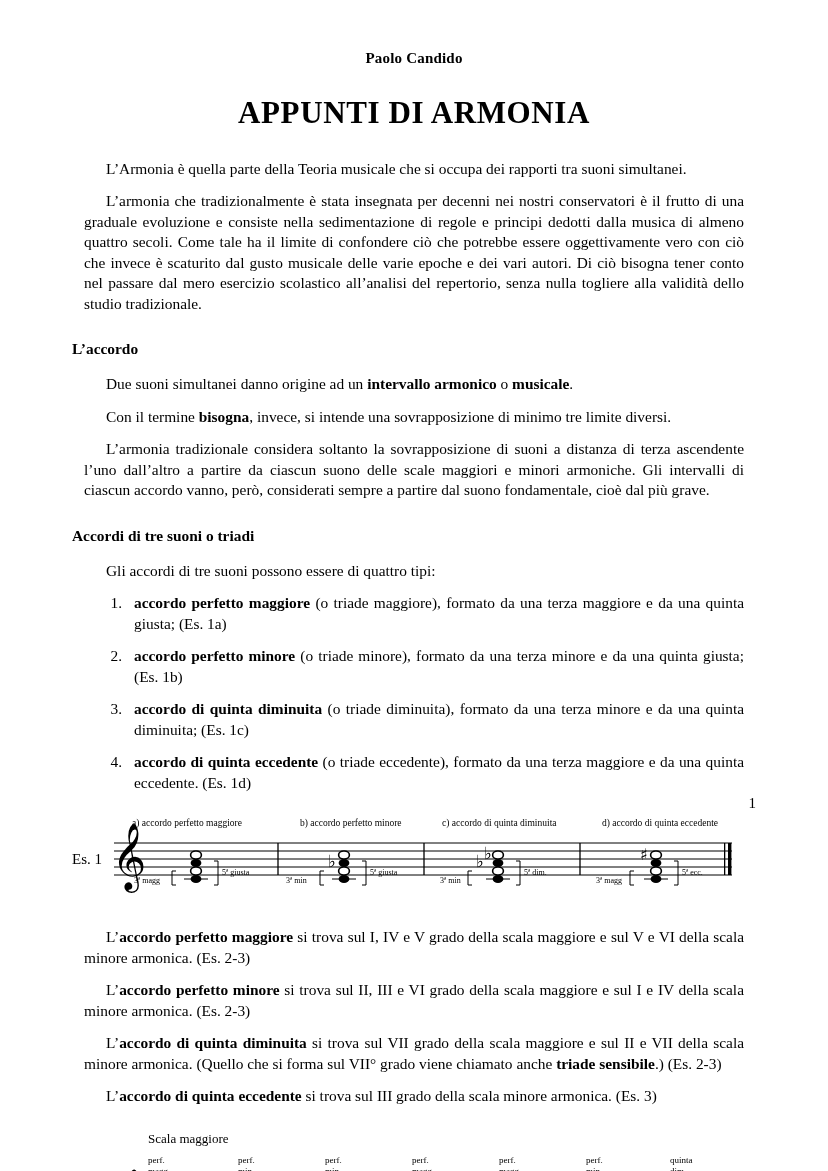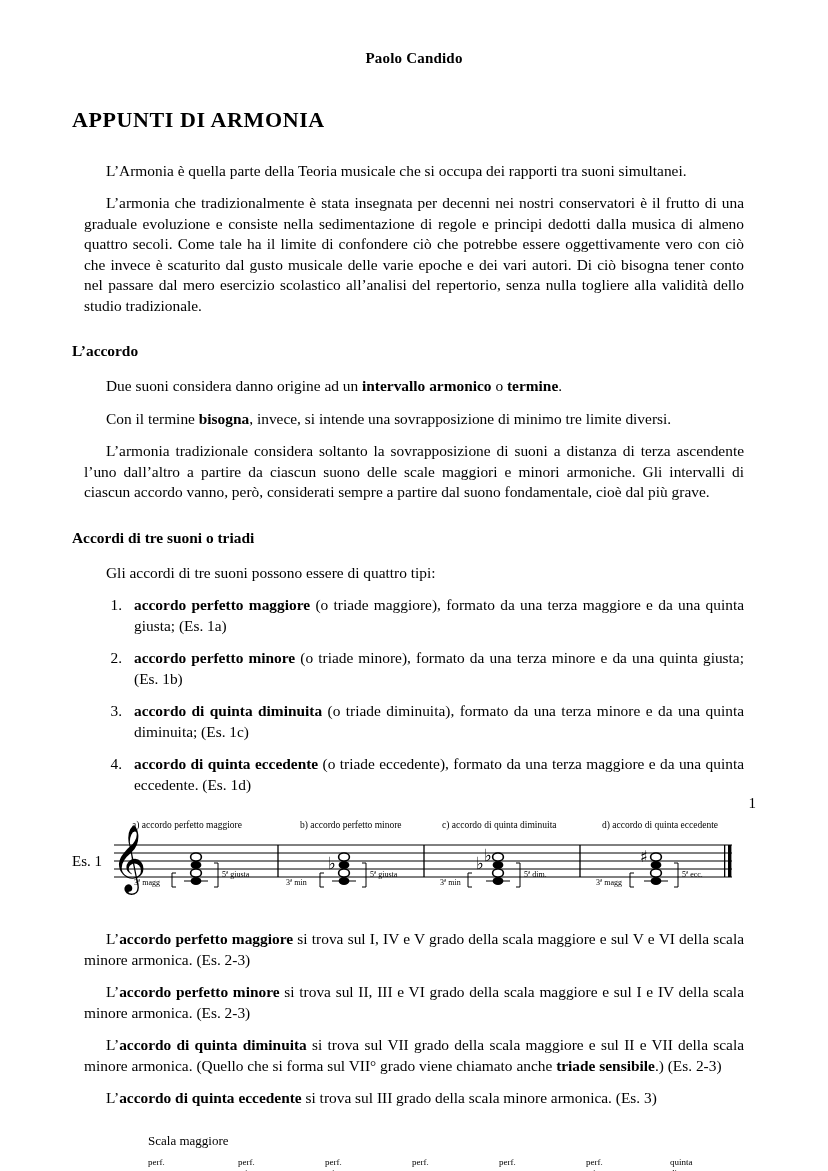--- a/index.html
+++ b/index.html
@@ -12,22 +12,22 @@
     overflow: hidden;
   }
   .page { position:absolute; left:0; top:0; width:828px; height:834px; }
   .content { position:absolute; left:72px; top:0; width:684px; }
 
   .author {
     text-align:center; font-weight:bold; font-size:15px;
     margin-top:50px; letter-spacing:0.2px;
   }
   .doc-title {
-    font-weight:bold; font-size:22px;
-    margin-top:40px; letter-spacing:0.6px;
+    text-align:center; font-weight:bold; font-size:31px;
+    margin-top:28px; letter-spacing:0.6px;
   }
   p.body-par {
     font-size:15.4px; line-height:1.33; text-align:justify;
     text-indent:22px; margin:12px;
   }
   p.first-par { margin-top:28px; }
   .section-head {
     text-align:left; font-weight:bold; font-size:15.4px;
     margin-top:26px; margin-bottom:16px;
   }
@@ -64,21 +64,21 @@
   <div class="content">
 
     <div class="author">Paolo Candido</div>
     <div class="doc-title">APPUNTI DI ARMONIA</div>
 
     <p class="body-par first-par">L’Armonia è quella parte della Teoria musicale che si occupa dei rapporti tra suoni simultanei.</p>
     <p class="body-par">L’armonia che tradizionalmente è stata insegnata per decenni nei nostri conservatori è il frutto di una graduale evoluzione e consiste nella sedimentazione di regole e principi dedotti dalla musica di almeno quattro secoli. Come tale ha il limite di confondere ciò che potrebbe essere oggettivamente vero con ciò che invece è scaturito dal gusto musicale delle varie epoche e dei vari autori. Di ciò bisogna tener conto nel passare dal mero esercizio scolastico all’analisi del repertorio, senza nulla togliere alla validità dello studio tradizionale.</p>
 
     <div class="section-head">L’accordo</div>
 
-    <p class="body-par"><span>Due suoni considera danno origine ad un </span><b>intervallo armonico</b><span> o </span><b>termine</b><span>.</span></p>
+    <p class="body-par"><span>Due suoni simultanei danno origine ad un </span><b>intervallo armonico</b><span> o </span><b>musicale</b><span>.</span></p>
 
     <p class="body-par"><span>Con il termine </span><b>bisogna</b><span>, invece, si intende una sovrapposizione di minimo tre limite diversi.</span></p>
 
     <p class="body-par">L’armonia tradizionale considera soltanto la sovrapposizione di suoni a distanza di terza ascendente l’uno dall’altro a partire da ciascun suono delle scale maggiori e minori armoniche. Gli intervalli di ciascun accordo vanno, però, considerati sempre a partire dal suono fondamentale, cioè dal più grave.</p>
 
     <div class="section-head">Accordi di tre suoni o triadi</div>
 
     <p class="body-par">Gli accordi di tre suoni possono essere di quattro tipi:</p>
 
     <ol class="types">

